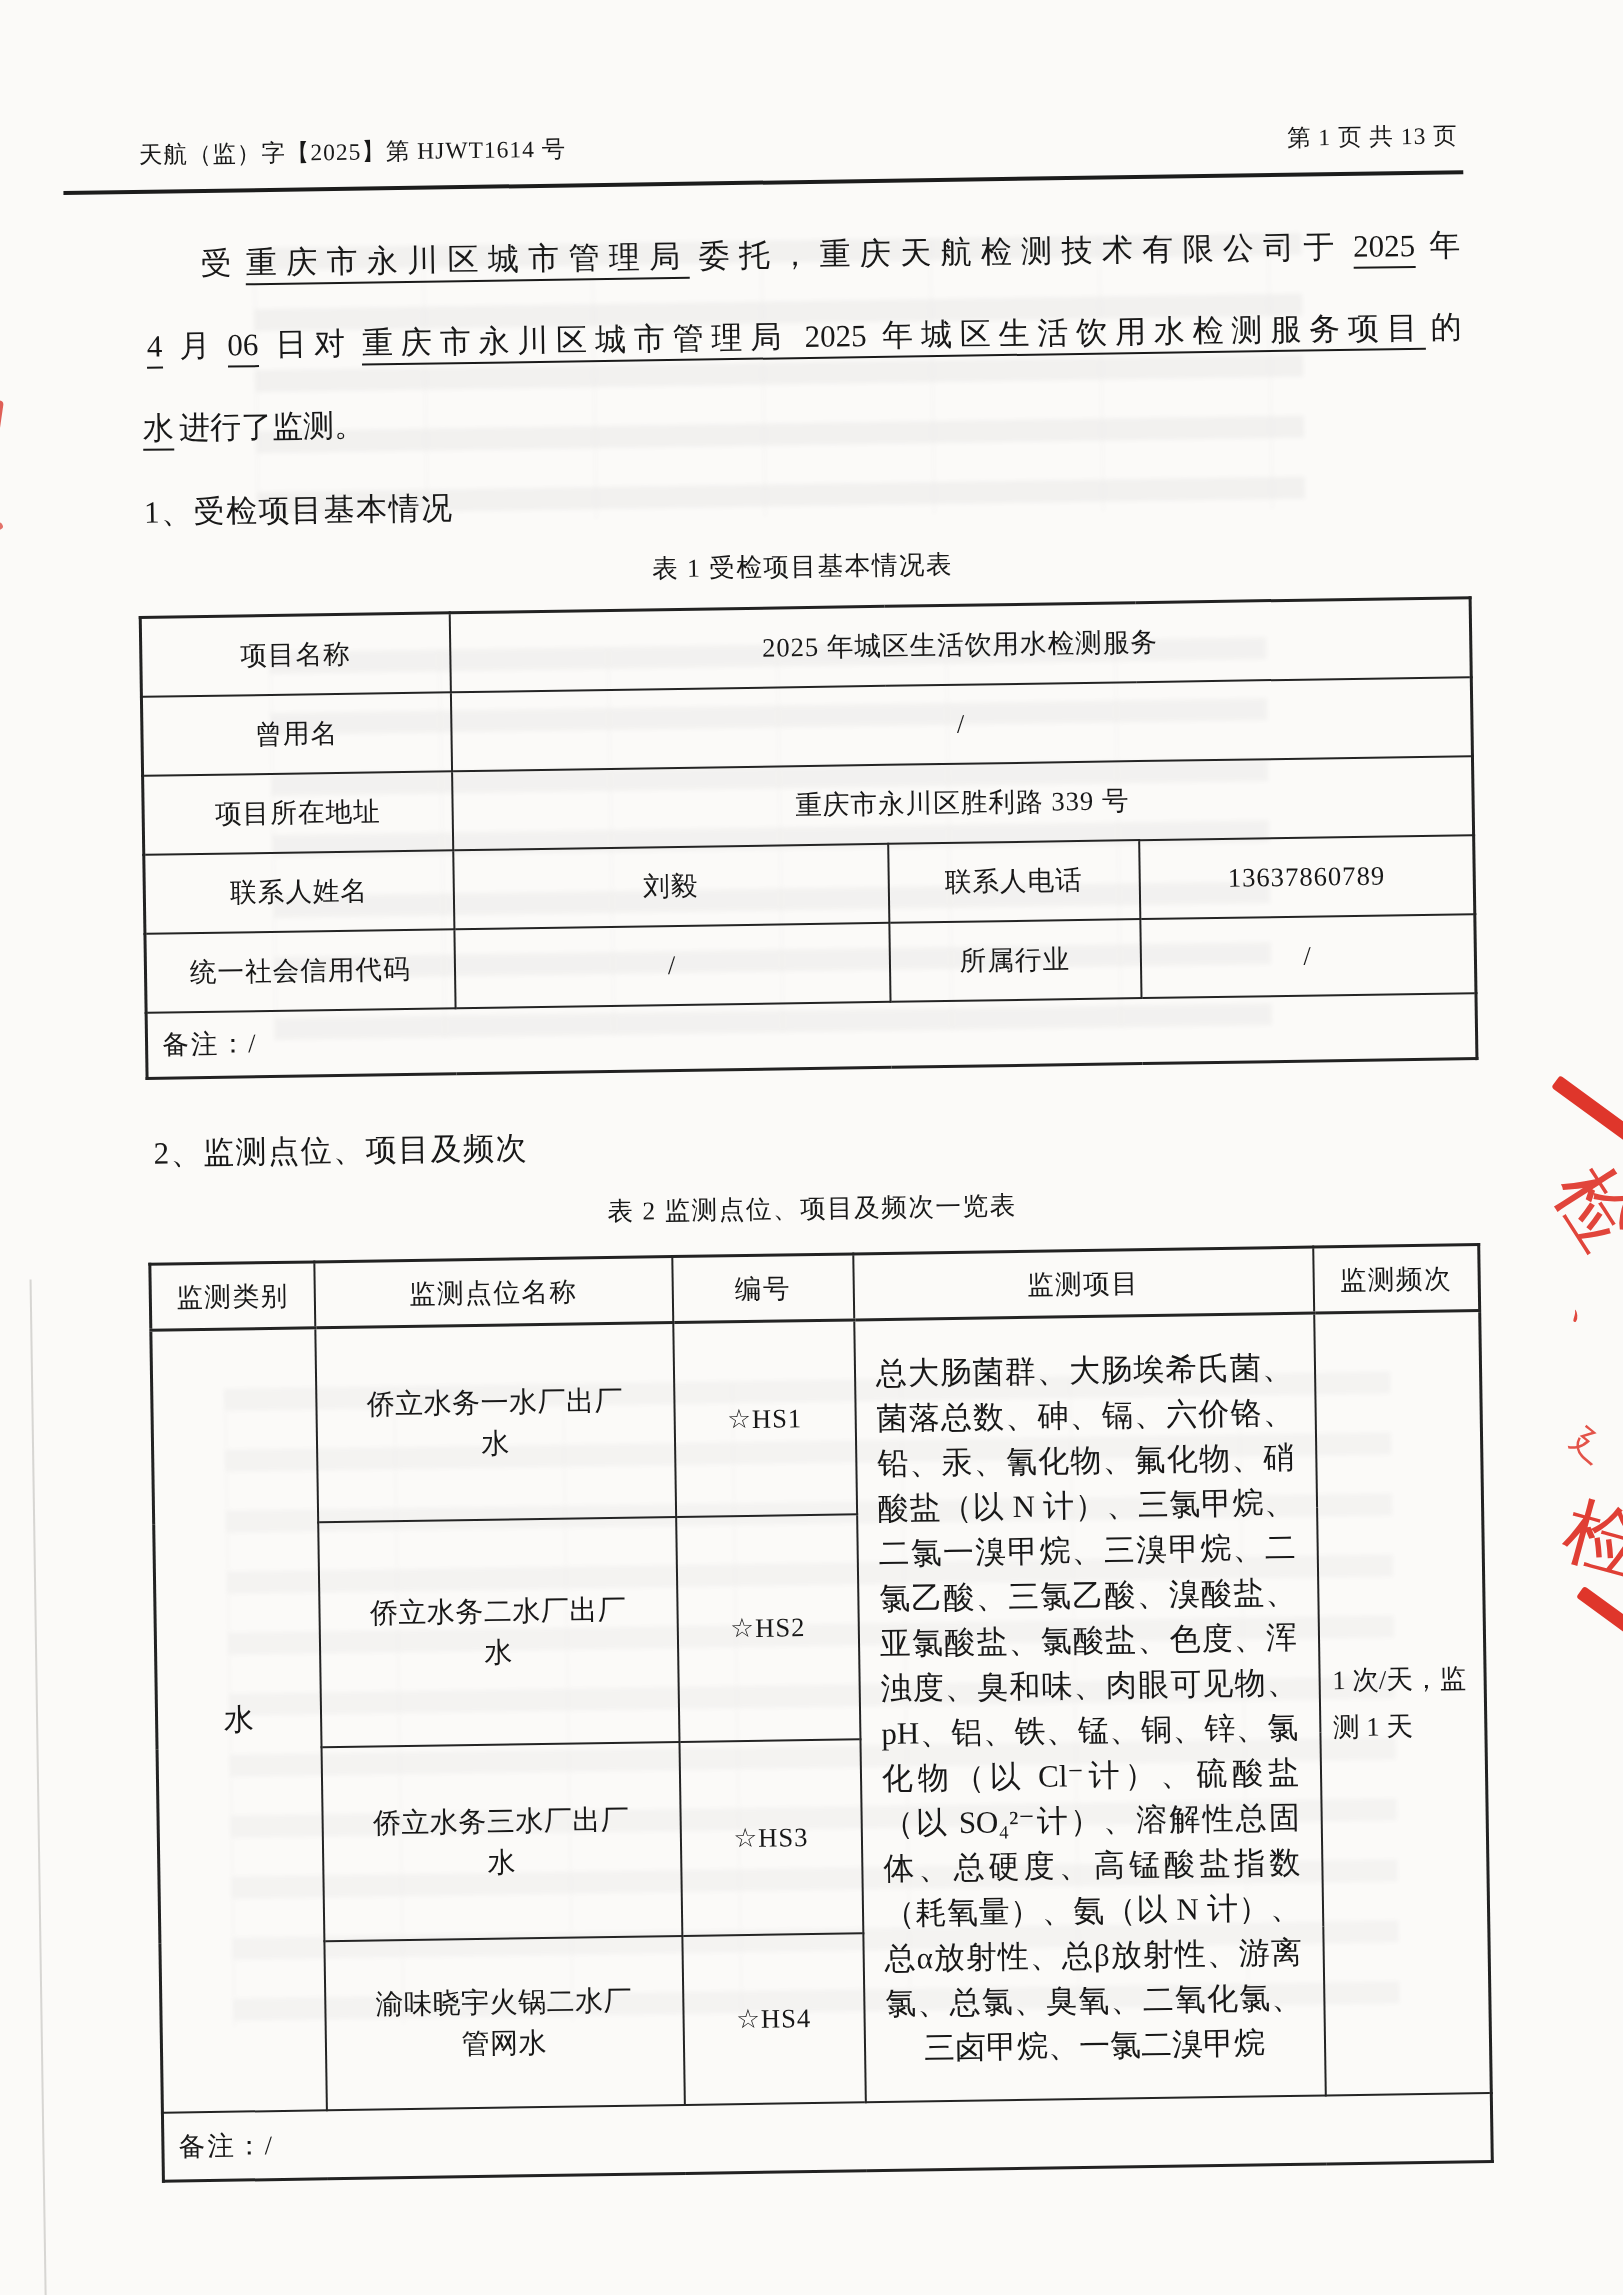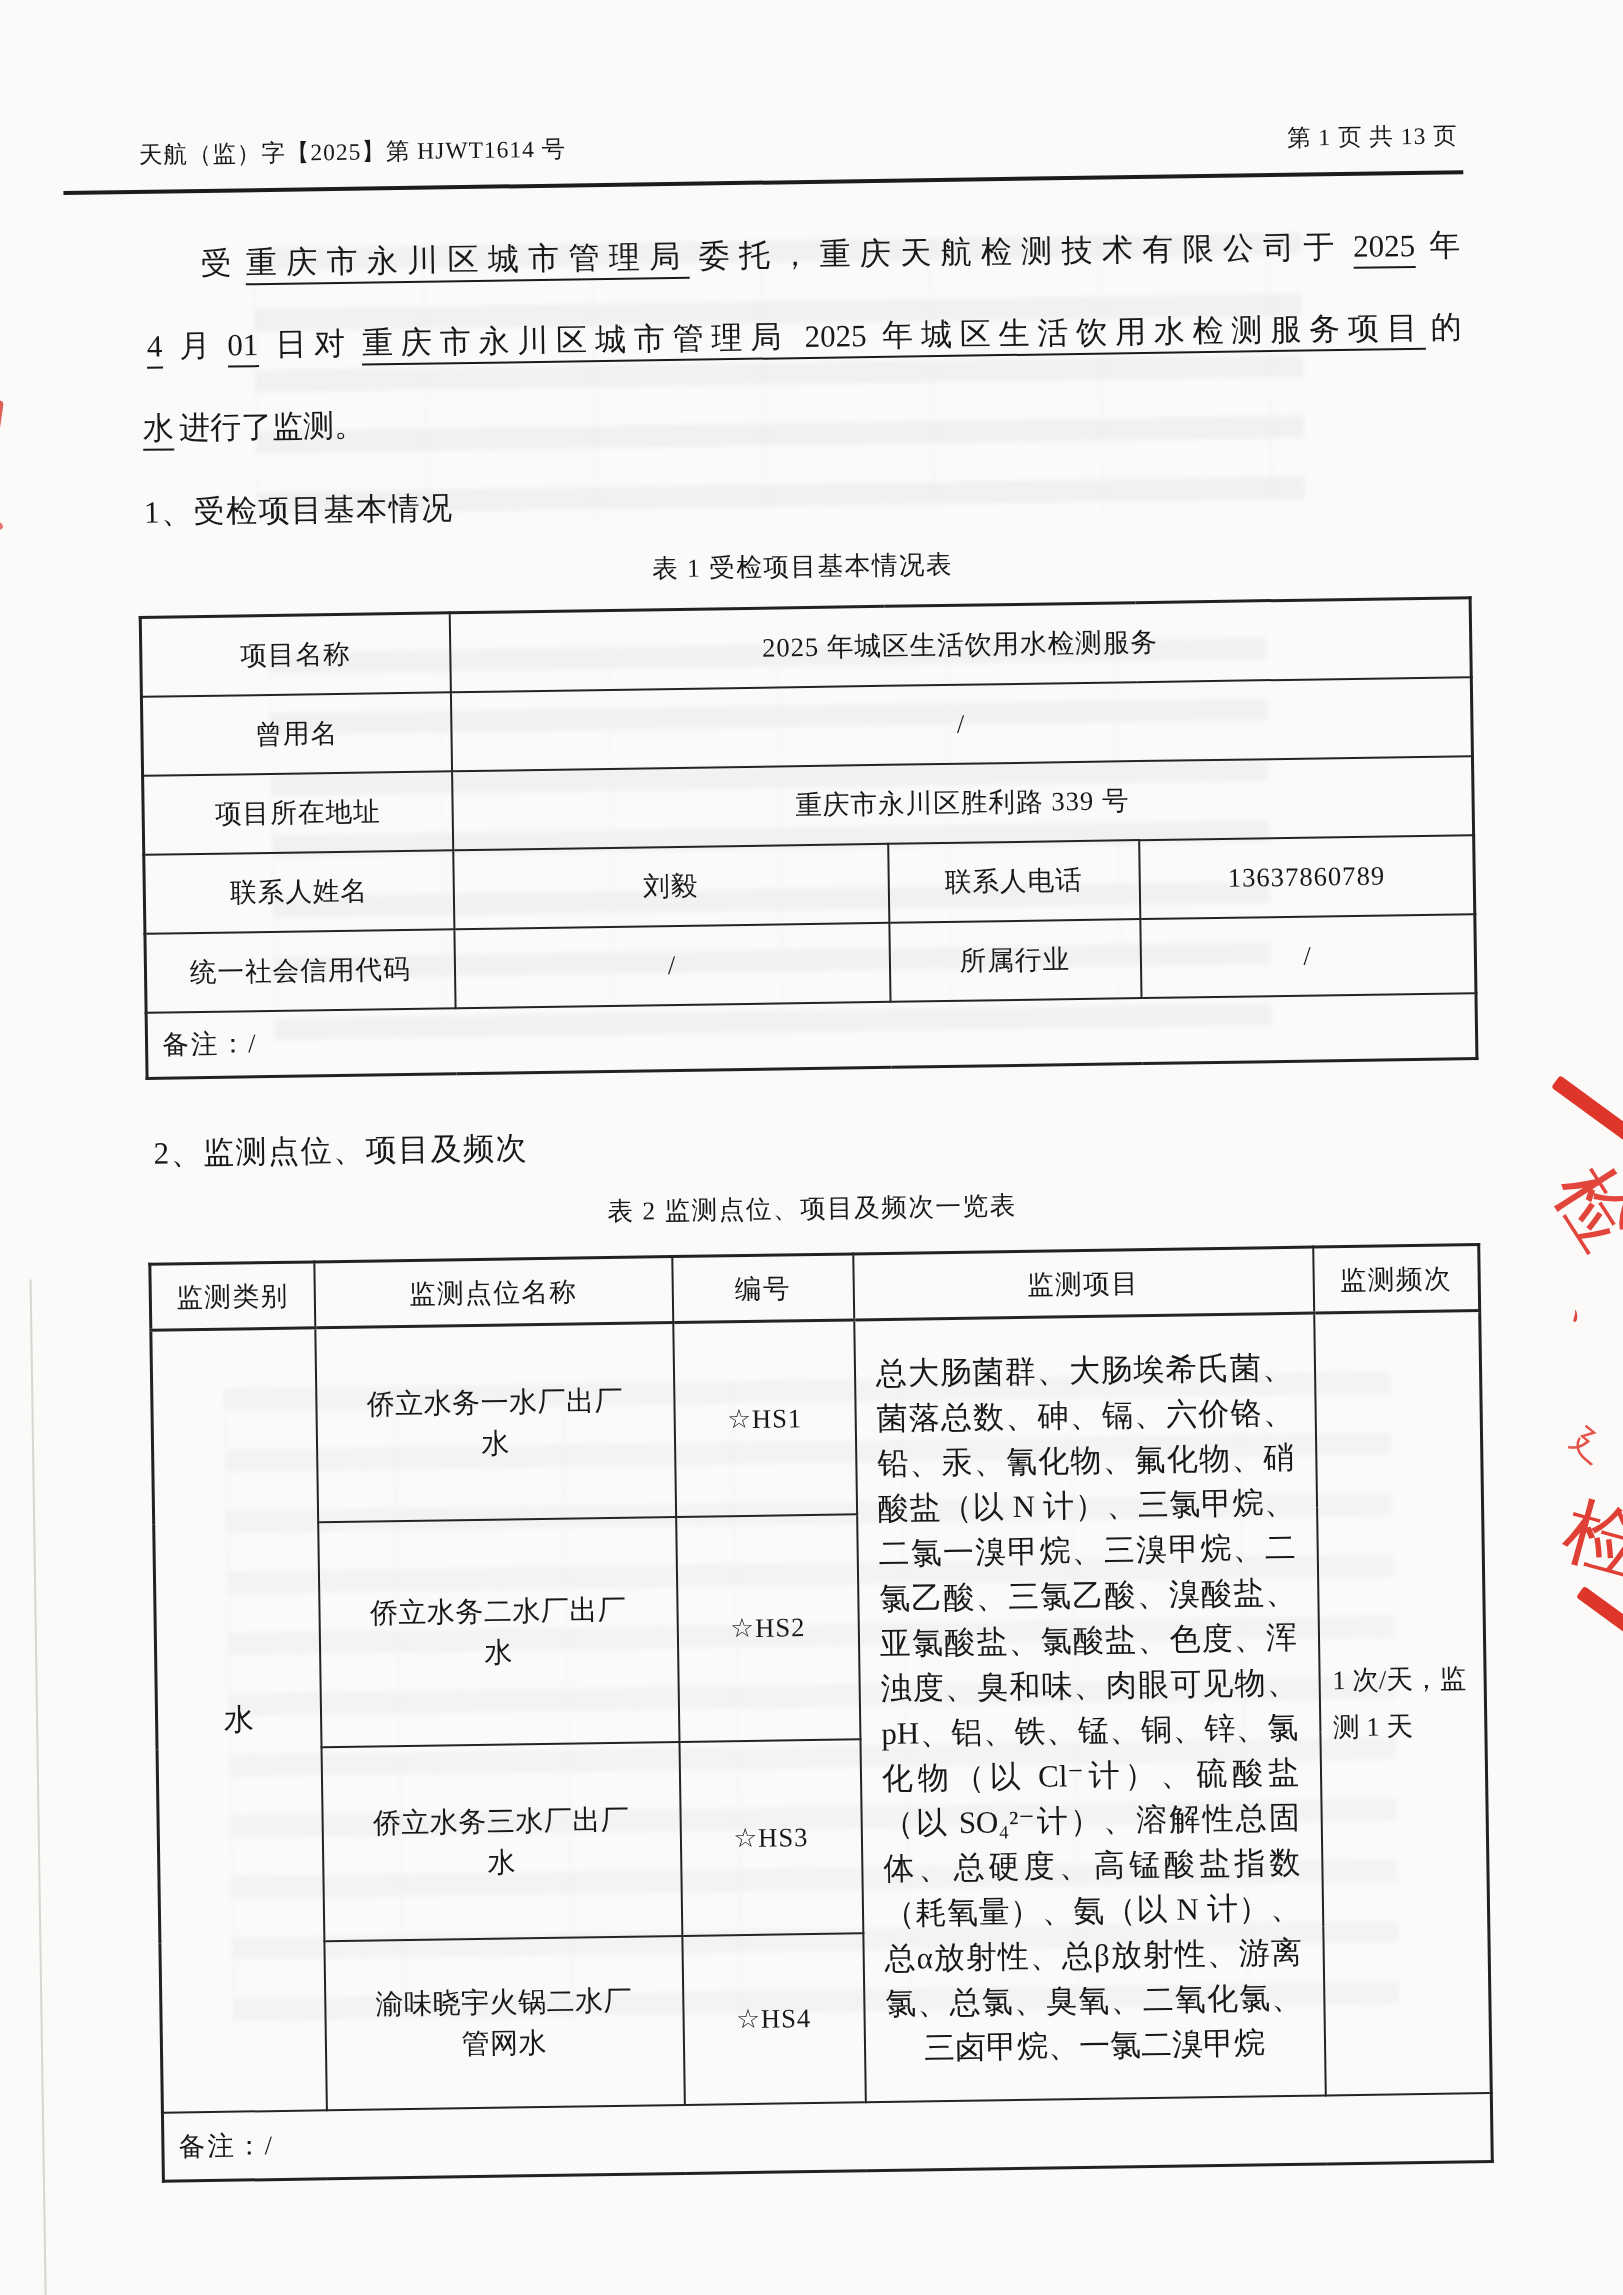--- a/index.html
+++ b/index.html
@@ -157,21 +157,21 @@
   <div class="ghost ghost3" aria-hidden="true"></div>
 
   <div class="header-row">
     <span>天航（监）字【2025】第 HJWT1614 号</span>
     <span>第 1 页 共 13 页</span>
   </div>
   <div class="header-rule"></div>
 
   <div class="intro">
     <span class="pline first"><span>受</span><span class="u">重庆市永川区城市管理局</span><span class="gap">委托，重庆天航检测技术有限公司于</span><span class="u">2025</span><span>年</span></span>
-    <span class="pline"><span class="u">4</span><span class="gap">月</span><span class="u">01</span><span class="gap">日对</span><span class="u">重庆市永川区城市管理局 2025 年城区生活饮用水检测服务项目</span><span>的</span></span>
+    <span class="pline"><span class="u">4</span><span class="gap">月</span><span class="u">06</span><span class="gap">日对</span><span class="u">重庆市永川区城市管理局 2025 年城区生活饮用水检测服务项目</span><span>的</span></span>
     <span class="pline last"><span class="u" style="margin-left:0">水</span><span>进行了监测。</span></span>
   </div>
 
   <div class="sec-title sec1">1、受检项目基本情况</div>
   <div class="tbl-caption cap1">表 1  受检项目基本情况表</div>
 
   <table class="t1">
     <colgroup>
         <col style="width:309px">
         <col style="width:435px">

